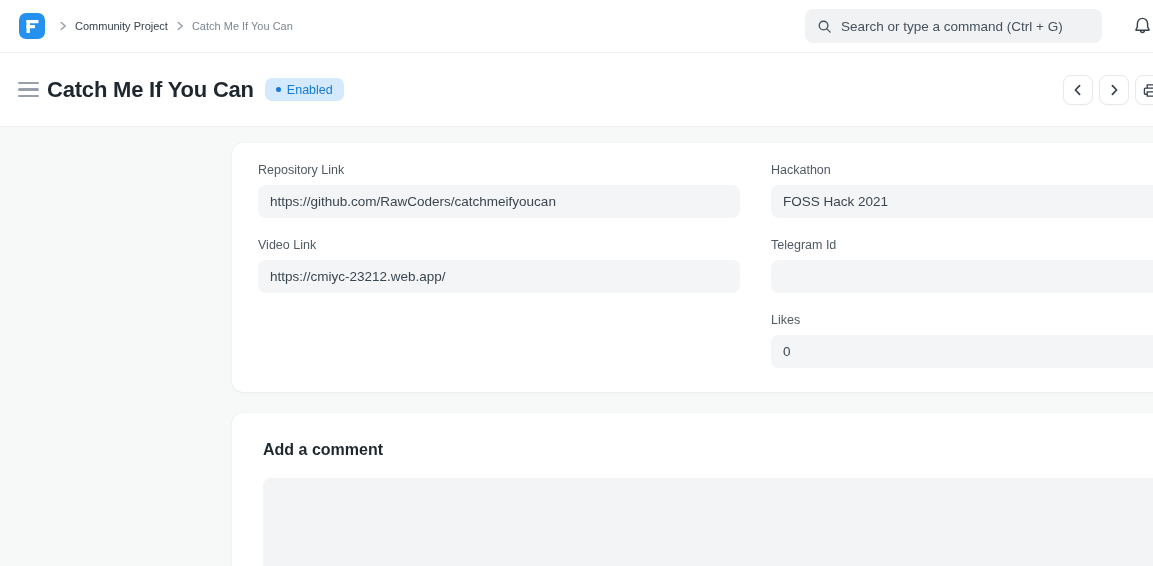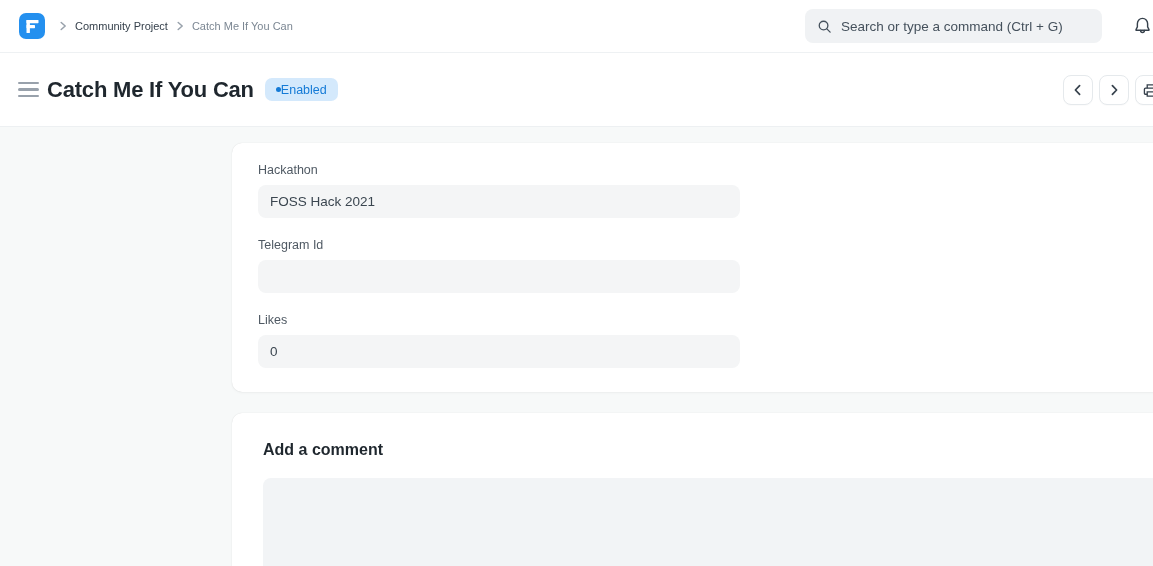--- a/index.html
+++ b/index.html
@@ -42,21 +42,21 @@
     position:absolute; top:53px; left:0; width:1153px; height:74px;
     background:#fff; border-bottom:1px solid #edf0f2;
     display:flex; align-items:center; padding-left:18px; z-index:2;
   }
   .hamburger { width:21px; height:15px; display:flex; flex-direction:column; justify-content:space-between; cursor:pointer; }
   .hamburger span { display:block; height:2.4px; border-radius:2px; background:#98a1ab; }
   .page-title { font-size:22px; font-weight:bold; color:#1f272e; margin-left:8px; letter-spacing:-0.2px; white-space:nowrap; }
   .status-badge {
     margin-left:11px; height:23px; padding:0 11px; border-radius:7px;
     background:#d4e9fc; color:#147ad6; font-size:12.5px;
-    display:flex; align-items:center; white-space:nowrap;
+    display:flex; align-items:center; gap:6px; white-space:nowrap;
   }
   .status-dot { width:5px; height:5px; border-radius:50%; background:#147ad6; }
   .head-actions { position:absolute; left:1063px; top:22px; display:flex; gap:6px; }
   .icon-btn {
     width:30px; height:30px; background:#fff; border:1px solid #e5e9ec; border-radius:8px;
     display:flex; align-items:center; justify-content:center; cursor:pointer;
     box-shadow:0 1px 1px rgba(0,0,0,0.02);
   }
   
   .card {
@@ -150,20 +150,30 @@
         <path d="M4.5 9.5 L11.5 9.5 L11.5 14 L4.5 14 Z" fill="#fff" stroke="#36414c" stroke-width="1.4"></path>
       </svg>
     </button>
   </div>
 </div>
 
 <section class="card form-card">
   <div class="form-grid">
     <div class="form-col">
       <div class="field">
+        <label class="field-label">Repository Link</label>
+        <input type="text" value="https://github.com/RawCoders/catchmeifyoucan" style="">
+      </div>
+      <div class="field">
+        <label class="field-label">Video Link</label>
+        <input type="text" value="https://cmiyc-23212.web.app/" style="">
+      </div>
+    </div>
+    <div class="form-col">
+      <div class="field">
         <label class="field-label">Hackathon</label>
         <input type="text" value="FOSS Hack 2021" style="">
       </div>
       <div class="field">
         <label class="field-label">Telegram Id</label>
         <input type="text" value="" style="">
       </div>
       <div class="field">
         <label class="field-label">Likes</label>
         <input type="text" value="0" style="">

